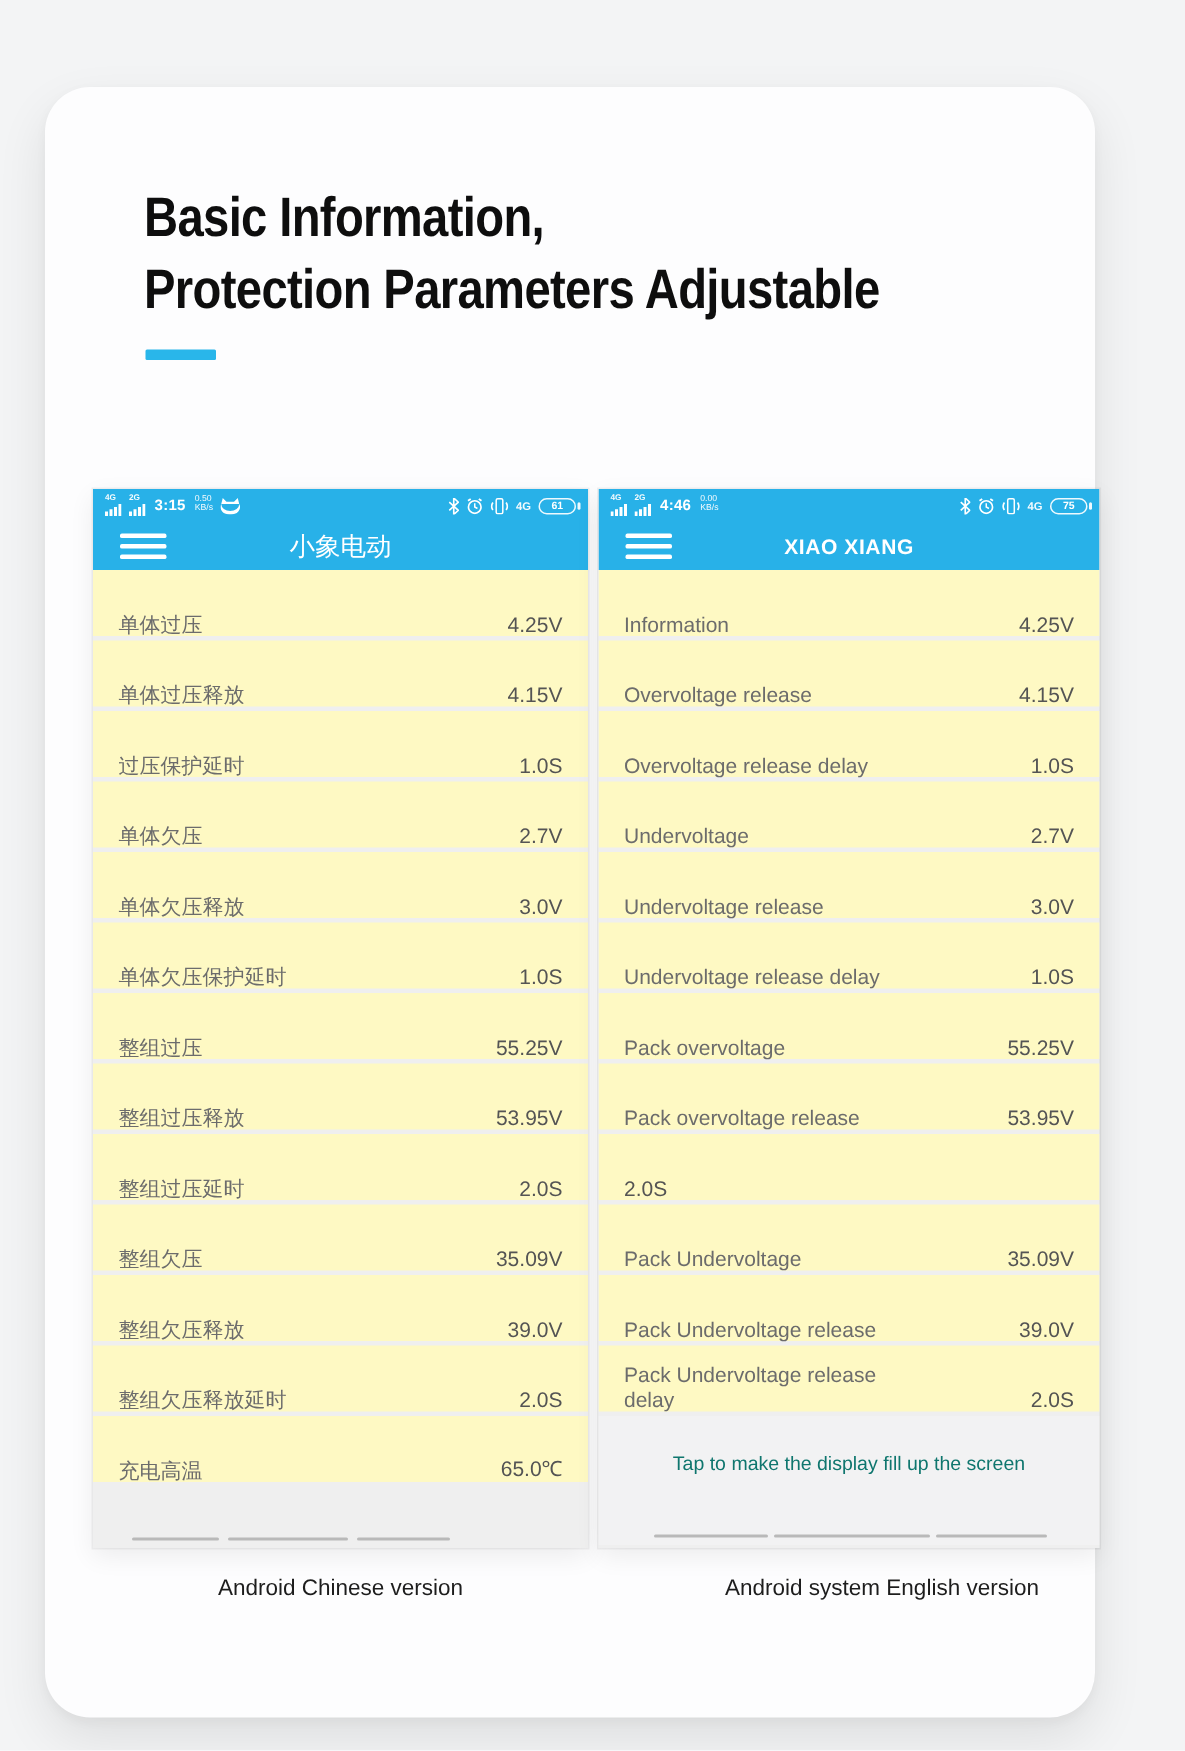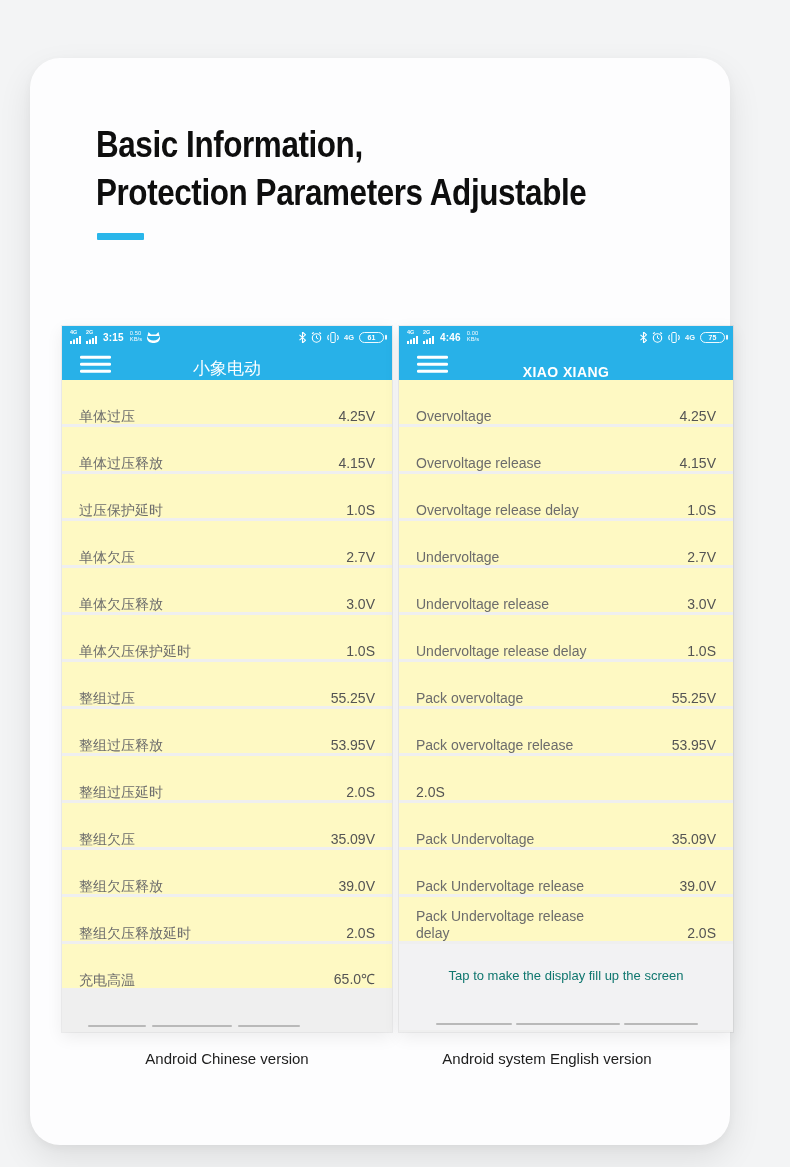--- a/index.html
+++ b/index.html
@@ -23,21 +23,21 @@
   .sig .nt { font-size:5.5px; font-weight:bold; margin-bottom:1px; opacity:.95; }
   .time { font-size:10px; font-weight:bold; letter-spacing:.2px; margin-left:1px; }
   .speed { display:flex; flex-direction:column; line-height:1; font-size:5.8px; opacity:.95; margin-left:1px; }
   .sb-right { margin-left:auto; display:flex; align-items:center; gap:5px; }
   .nettype { font-size:7.5px; font-weight:bold; opacity:.95; }
   .battery { position:relative; width:25px; height:11px; border:1px solid rgba(255,255,255,.92); border-radius:5.5px;
              display:flex; align-items:center; justify-content:center; font-size:7px; font-weight:bold; color:#fff; }
   .battery::after { content:""; position:absolute; right:-3.5px; top:50%; transform:translateY(-50%);
                     width:2px; height:4.5px; background:rgba(255,255,255,.92); border-radius:1px; }
 
-  .navbar { position:relative; height:32px; background:#28b1e8; display:flex; align-items:flex-end; justify-content:center; }
+  .navbar { position:relative; height:32px; background:#28b1e8; display:flex; align-items:center; justify-content:center; }
   .hamburger { position:absolute; left:18px; top:50%; transform:translateY(-50%); width:31px; cursor:pointer; }
   .hamburger div { height:2.6px; background:#fff; border-radius:1.3px; }
   .hamburger div + div { margin-top:4.4px; }
   .nav-title { color:#fff; }
   .phone.cn .nav-title { font-size:17px; }
   .phone.en .nav-title { font-size:14px; font-weight:bold; letter-spacing:.4px; }
 
   .rows { position:absolute; top:54px; left:0; right:0; bottom:0; background:#efefef; }
   .row { height:44px; margin-bottom:3px; background:#fef9c3; display:flex; align-items:flex-end;
          justify-content:space-between; padding:0 17px; }
@@ -53,21 +53,21 @@
   .phone.cn .ulines span:nth-child(1){ width:58px; }
   .phone.cn .ulines span:nth-child(2){ width:80px; }
   .phone.cn .ulines span:nth-child(3){ width:62px; }
   .phone.en .ulines { padding-left:37px; gap:4px; }
   .phone.en .ulines span:nth-child(1){ width:76px; }
   .phone.en .ulines span:nth-child(2){ width:104px; }
   .phone.en .ulines span:nth-child(3){ width:74px; }
 
   .caption { position:absolute; top:1050px; text-align:center; font-size:15px; color:#1d1d1d; }
   .caption.cn-cap { left:62px; width:330px; }
-  .caption.en-cap { left:380px; width:334px; }
+  .caption.en-cap { left:421px; width:334px; }
 
   svg { display:block; }
 </style>
 </head>
 <body>
 
 <div class="stage">
   <div class="card"></div>
 
   <div class="title">
@@ -263,21 +263,21 @@
     <div class="navbar">
       <div class="hamburger">
           <div></div>
           <div></div>
           <div></div>
         </div>
       <span class="nav-title">XIAO XIANG</span>
     </div>
     <div class="rows">
         <div class="row">
-          <span class="row-label">Overvoltage</span>
+          <span class="row-label">Information</span>
           <span class="row-value">4.25V</span>
         </div>
         <div class="row">
           <span class="row-label">Overvoltage release</span>
           <span class="row-value">4.15V</span>
         </div>
         <div class="row">
           <span class="row-label">Overvoltage release delay</span>
           <span class="row-value">1.0S</span>
         </div>

